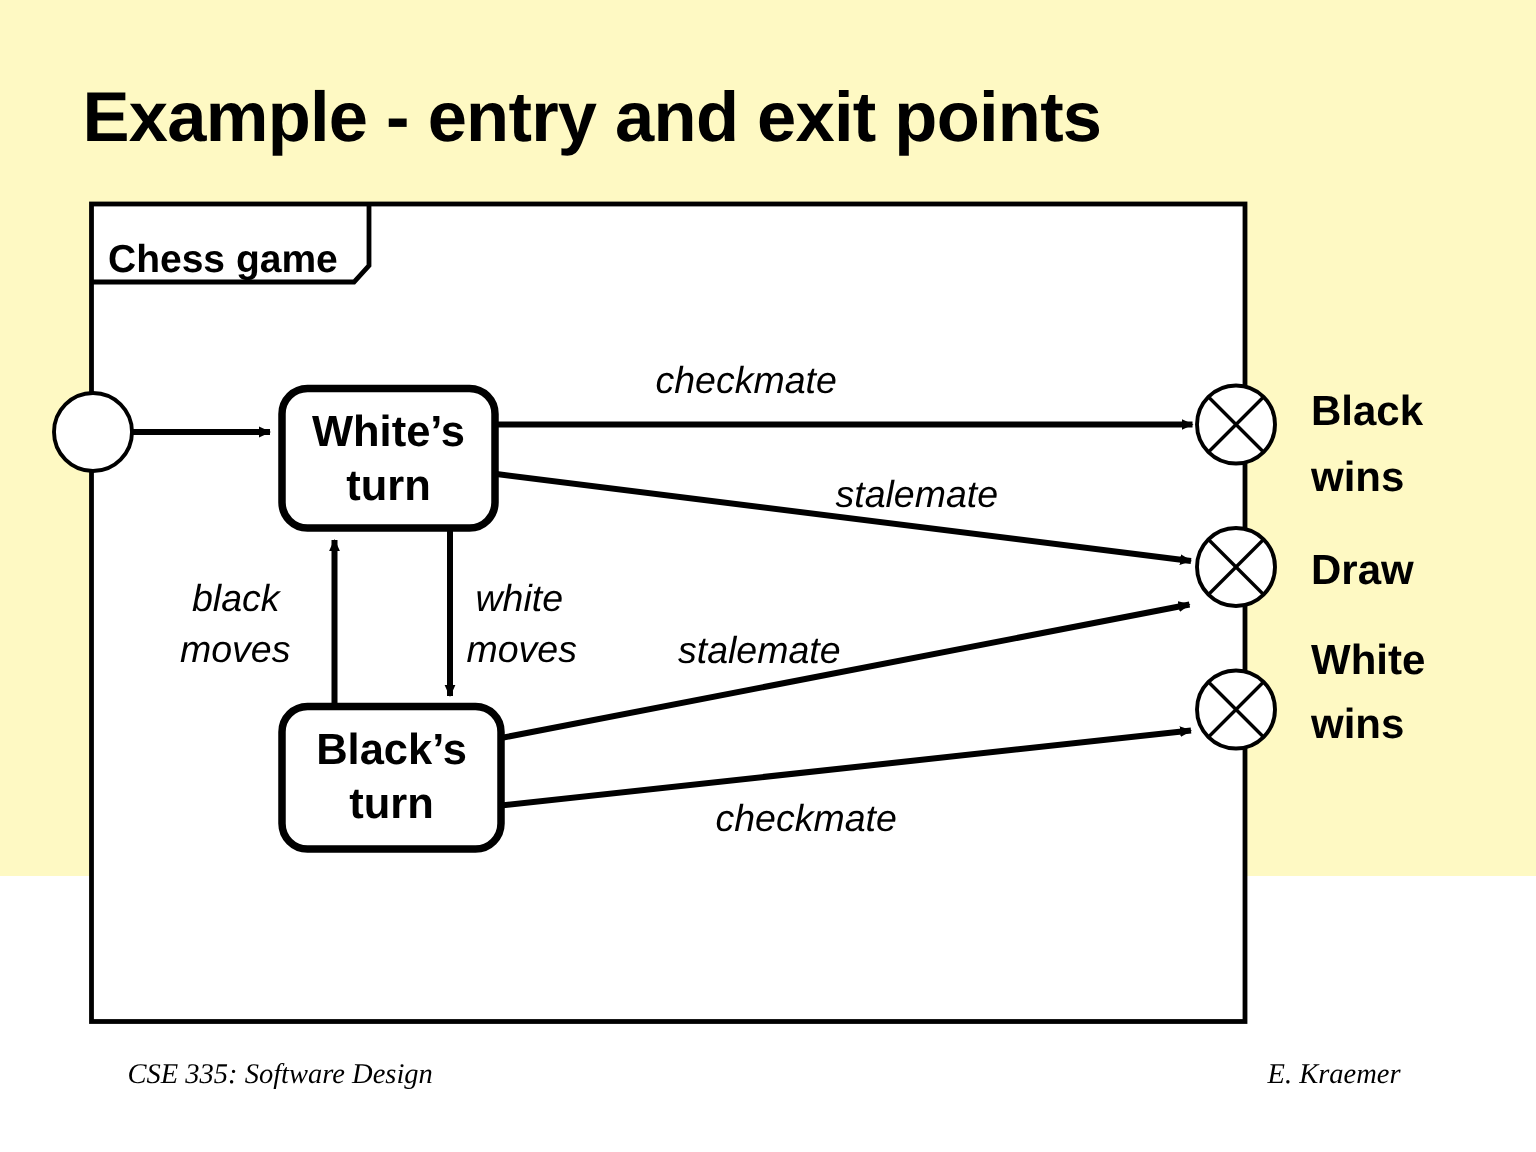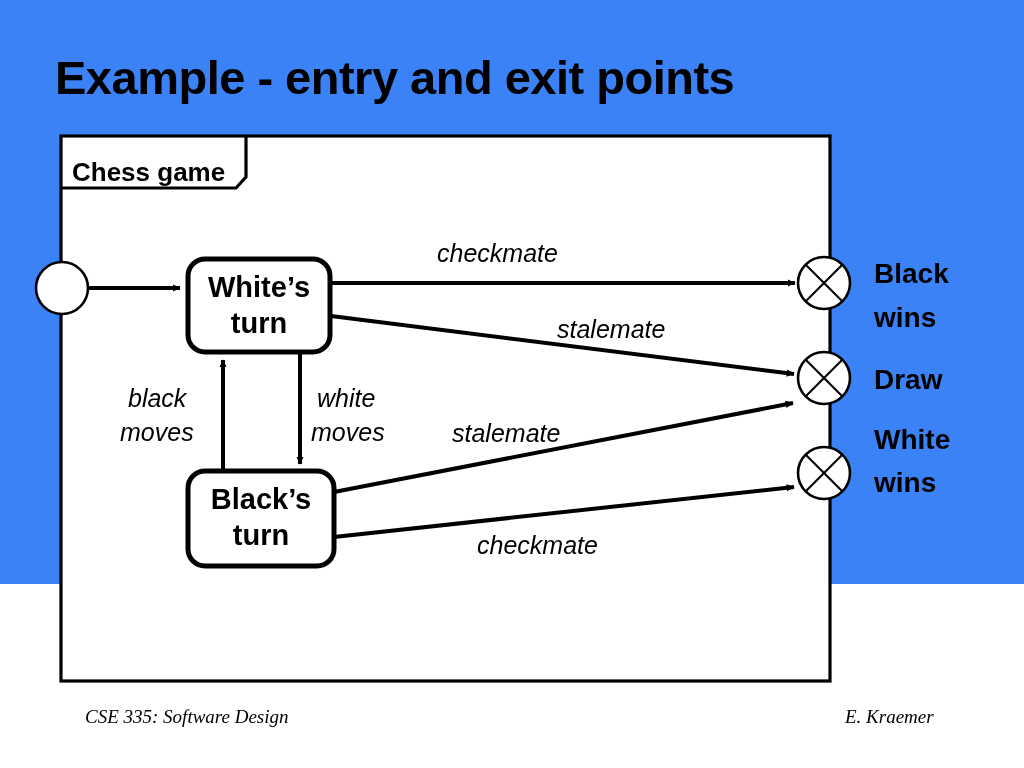--- a/index.html
+++ b/index.html
@@ -11,21 +11,21 @@
     width: 1024px;
     height: 768px;
     overflow: hidden;
     font-family: "Liberation Sans", sans-serif;
     color: #000000;
   }
   #slide {
     position: relative;
     width: 1024px;
     height: 584px;
-    background: #3b82f6;
+    background: #fef9c3;
   }
   #slide-title {
     position: absolute;
     left: 55px;
     top: 50px;
     width: 920px;
     font-family: "Liberation Sans", sans-serif;
     font-weight: bold;
     font-size: 47px;
     line-height: 56px;

